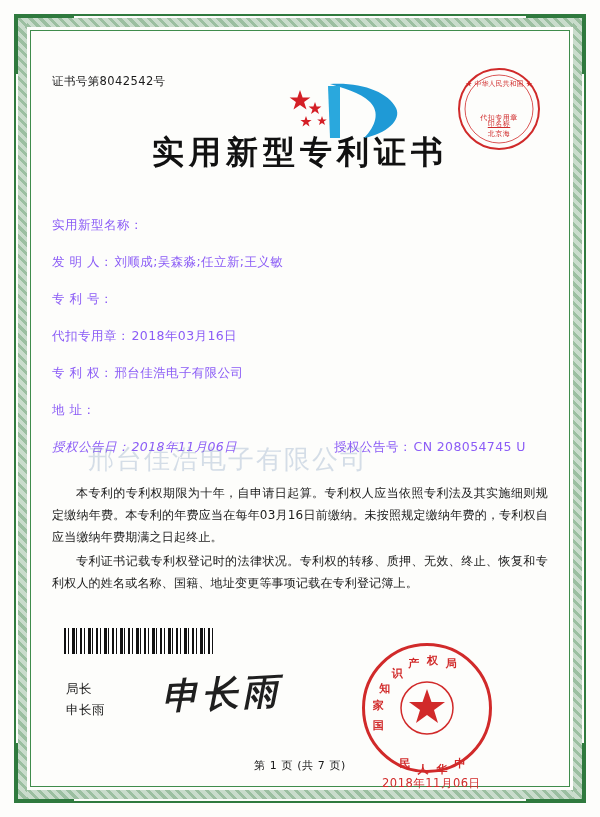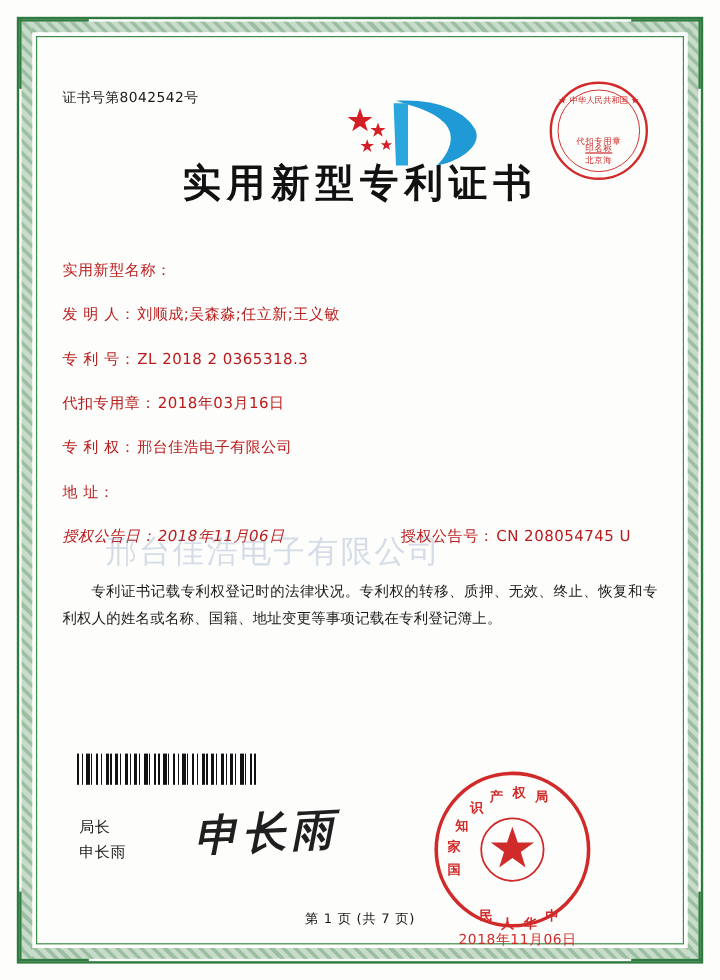--- a/index.html
+++ b/index.html
@@ -126,21 +126,21 @@
     color: #111;
   }
 
   .fields {
     margin-top: 42px;
   }
   .field-row {
     display: flex;
     align-items: baseline;
     font-size: 12.5px;
-    color: #b91c1c;
+    color: #8b5cf6;
     margin-bottom: 20px;
   }
   .field-label {
     white-space: nowrap;
     letter-spacing: 0.5px;
   }
   .field-colon {
     margin: 0 2px 0 0;
   }
   .field-value {
@@ -331,21 +331,20 @@
 
       <div class="field-row">
         <span class="field-label">发  明  人</span>
         <span class="field-colon">：</span>
         <span class="field-value">刘顺成;吴森淼;任立新;王义敏</span>
       </div>
 
       <div class="field-row">
         <span class="field-label">专  利  号</span>
         <span class="field-colon">：</span>
-        <span class="field-value">ZL 2018 2 0365318.3</span>
       </div>
 
       <div class="field-row">
         <span class="field-label">代扣专用章</span>
         <span class="field-colon">：</span>
         <span class="field-value">2018年03月16日</span>
       </div>
 
       <div class="field-row">
         <span class="field-label">专  利  权</span>
@@ -367,20 +366,21 @@
         <span class="right">
           <span class="field-label">授权公告号</span>
           <span class="field-colon">：</span>
           <span class="field-value">CN 208054745 U</span>
         </span>
       </div>
 
     </div>
 
     <div class="body-text">
+      <p>本专利的专利权期限为十年，自申请日起算。专利权人应当依照专利法及其实施细则规定缴纳年费。本专利的年费应当在每年03月16日前缴纳。未按照规定缴纳年费的，专利权自应当缴纳年费期满之日起终止。</p>
       <p>专利证书记载专利权登记时的法律状况。专利权的转移、质押、无效、终止、恢复和专利权人的姓名或名称、国籍、地址变更等事项记载在专利登记簿上。</p>
     </div>
 
     <div class="watermark">邢台佳浩电子有限公司</div>
 
     <div class="barcode"></div>
 
     <div class="sig-block">
       <div>局长</div>
       <div>申长雨</div>

